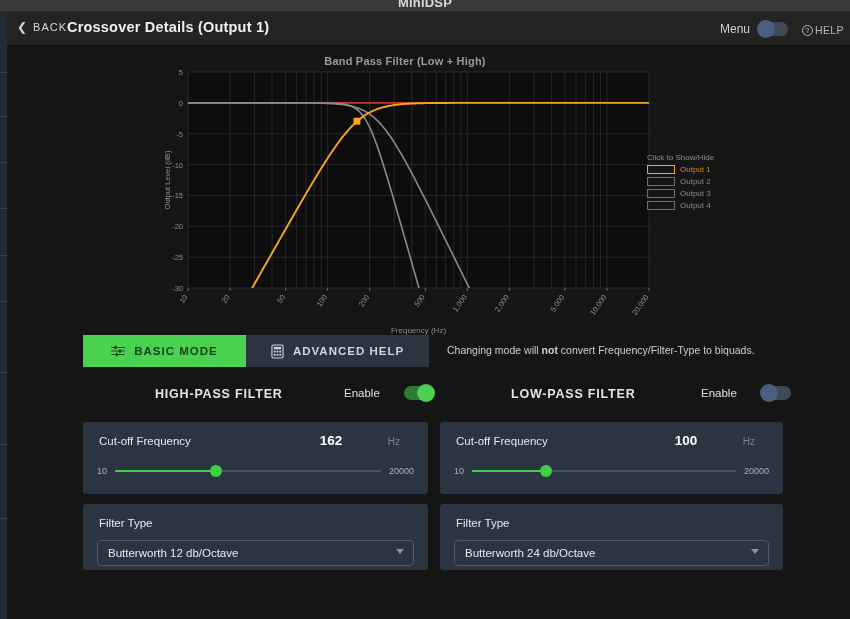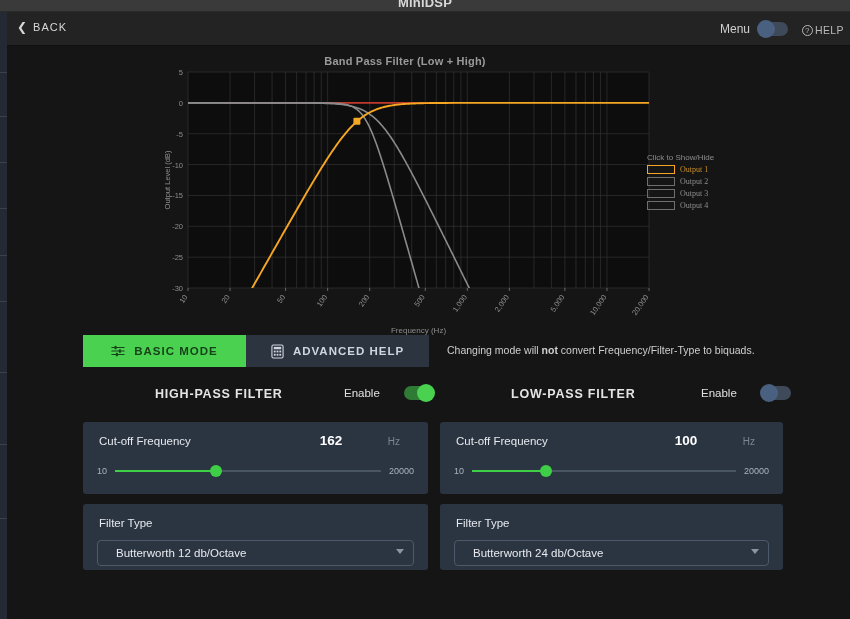--- a/index.html
+++ b/index.html
@@ -81,21 +81,21 @@
     position: absolute; left: 160px; top: 50px; width: 560px; height: 285px;
   }
   .chart-title {
     position: absolute; left: 0; top: 5px; width: 490px; text-align: center;
     font-size: 11px; color: #9a9a9a; font-weight: 700; letter-spacing: .2px;
   }
   .legend {
     position: absolute; left: 487px; top: 103px; width: 90px;
   }
   .legend-head { font-size: 8px; color: #8d8d8d; margin-bottom: 3px; }
-  .legend-row { display: flex; align-items: center; gap: 5px; margin-bottom: 3px; cursor: pointer; font-family: Liberation Serif, serif; }
+  .legend-row { display: flex; align-items: center; gap: 5px; margin-bottom: 3px; cursor: pointer; }
   .legend-swatch { width: 28px; height: 9px; border: 1.5px solid #6e6e6e; background: transparent; }
   .legend-swatch.active { border-color: #f5a623; }
   .legend-text { font-size: 8px; color: #8d8d8d; }
   .legend-text.active { color: #c98f2a; }
 
   
   .mode-row { position: absolute; left: 83px; top: 335px; width: 700px; height: 32px; }
   .mode-btn {
     position: absolute; top: 0; height: 32px;
     display: flex; align-items: center; justify-content: center; gap: 9px;
@@ -146,21 +146,21 @@
     background: #4a5562;
   }
   .fill { position: absolute; left: 0; top: 0; height: 2px; background: #3ecf46; }
   .knob-dot {
     position: absolute; top: -5px; width: 12px; height: 12px; border-radius: 50%;
     background: #3ecf46; cursor: pointer;
   }
   .select-box {
     position: absolute; left: 14px; top: 36px; right: 14px; height: 26px;
     border: 1px solid #4c5a6b; border-radius: 4px; background: transparent;
-    display: flex; align-items: center; cursor: pointer; padding-left: 8px;
+    display: flex; align-items: center; cursor: pointer;
   }
   .select-text { margin-left: 10px; font-size: 11.5px; color: #e8ebef; }
   .select-caret {
     position: absolute; right: 9px; top: 8px;
     width: 0; height: 0;
     border-left: 4px solid transparent; border-right: 4px solid transparent;
     border-top: 5px solid #8b96a3;
   }
 </style>
 </head>
@@ -182,20 +182,21 @@
     <div class="div-line" style="top:360px"></div>
     <div class="div-line" style="top:432px"></div>
     <div class="div-line" style="top:506px"></div>
   </div>
 
   <div class="appbar">
     <div class="back-btn">
       <span class="chev-left">❮</span>
       <span>BACK</span>
     </div>
+    <div class="page-title">Crossover Details (Output 1)</div>
 
     <div class="menu-group">
       <span class="menu-label">Menu</span>
       <span class="toggle off">
         <span class="knob"></span>
       </span>
     </div>
 
     <div class="help-btn">
       <span class="q-circle">?</span>

